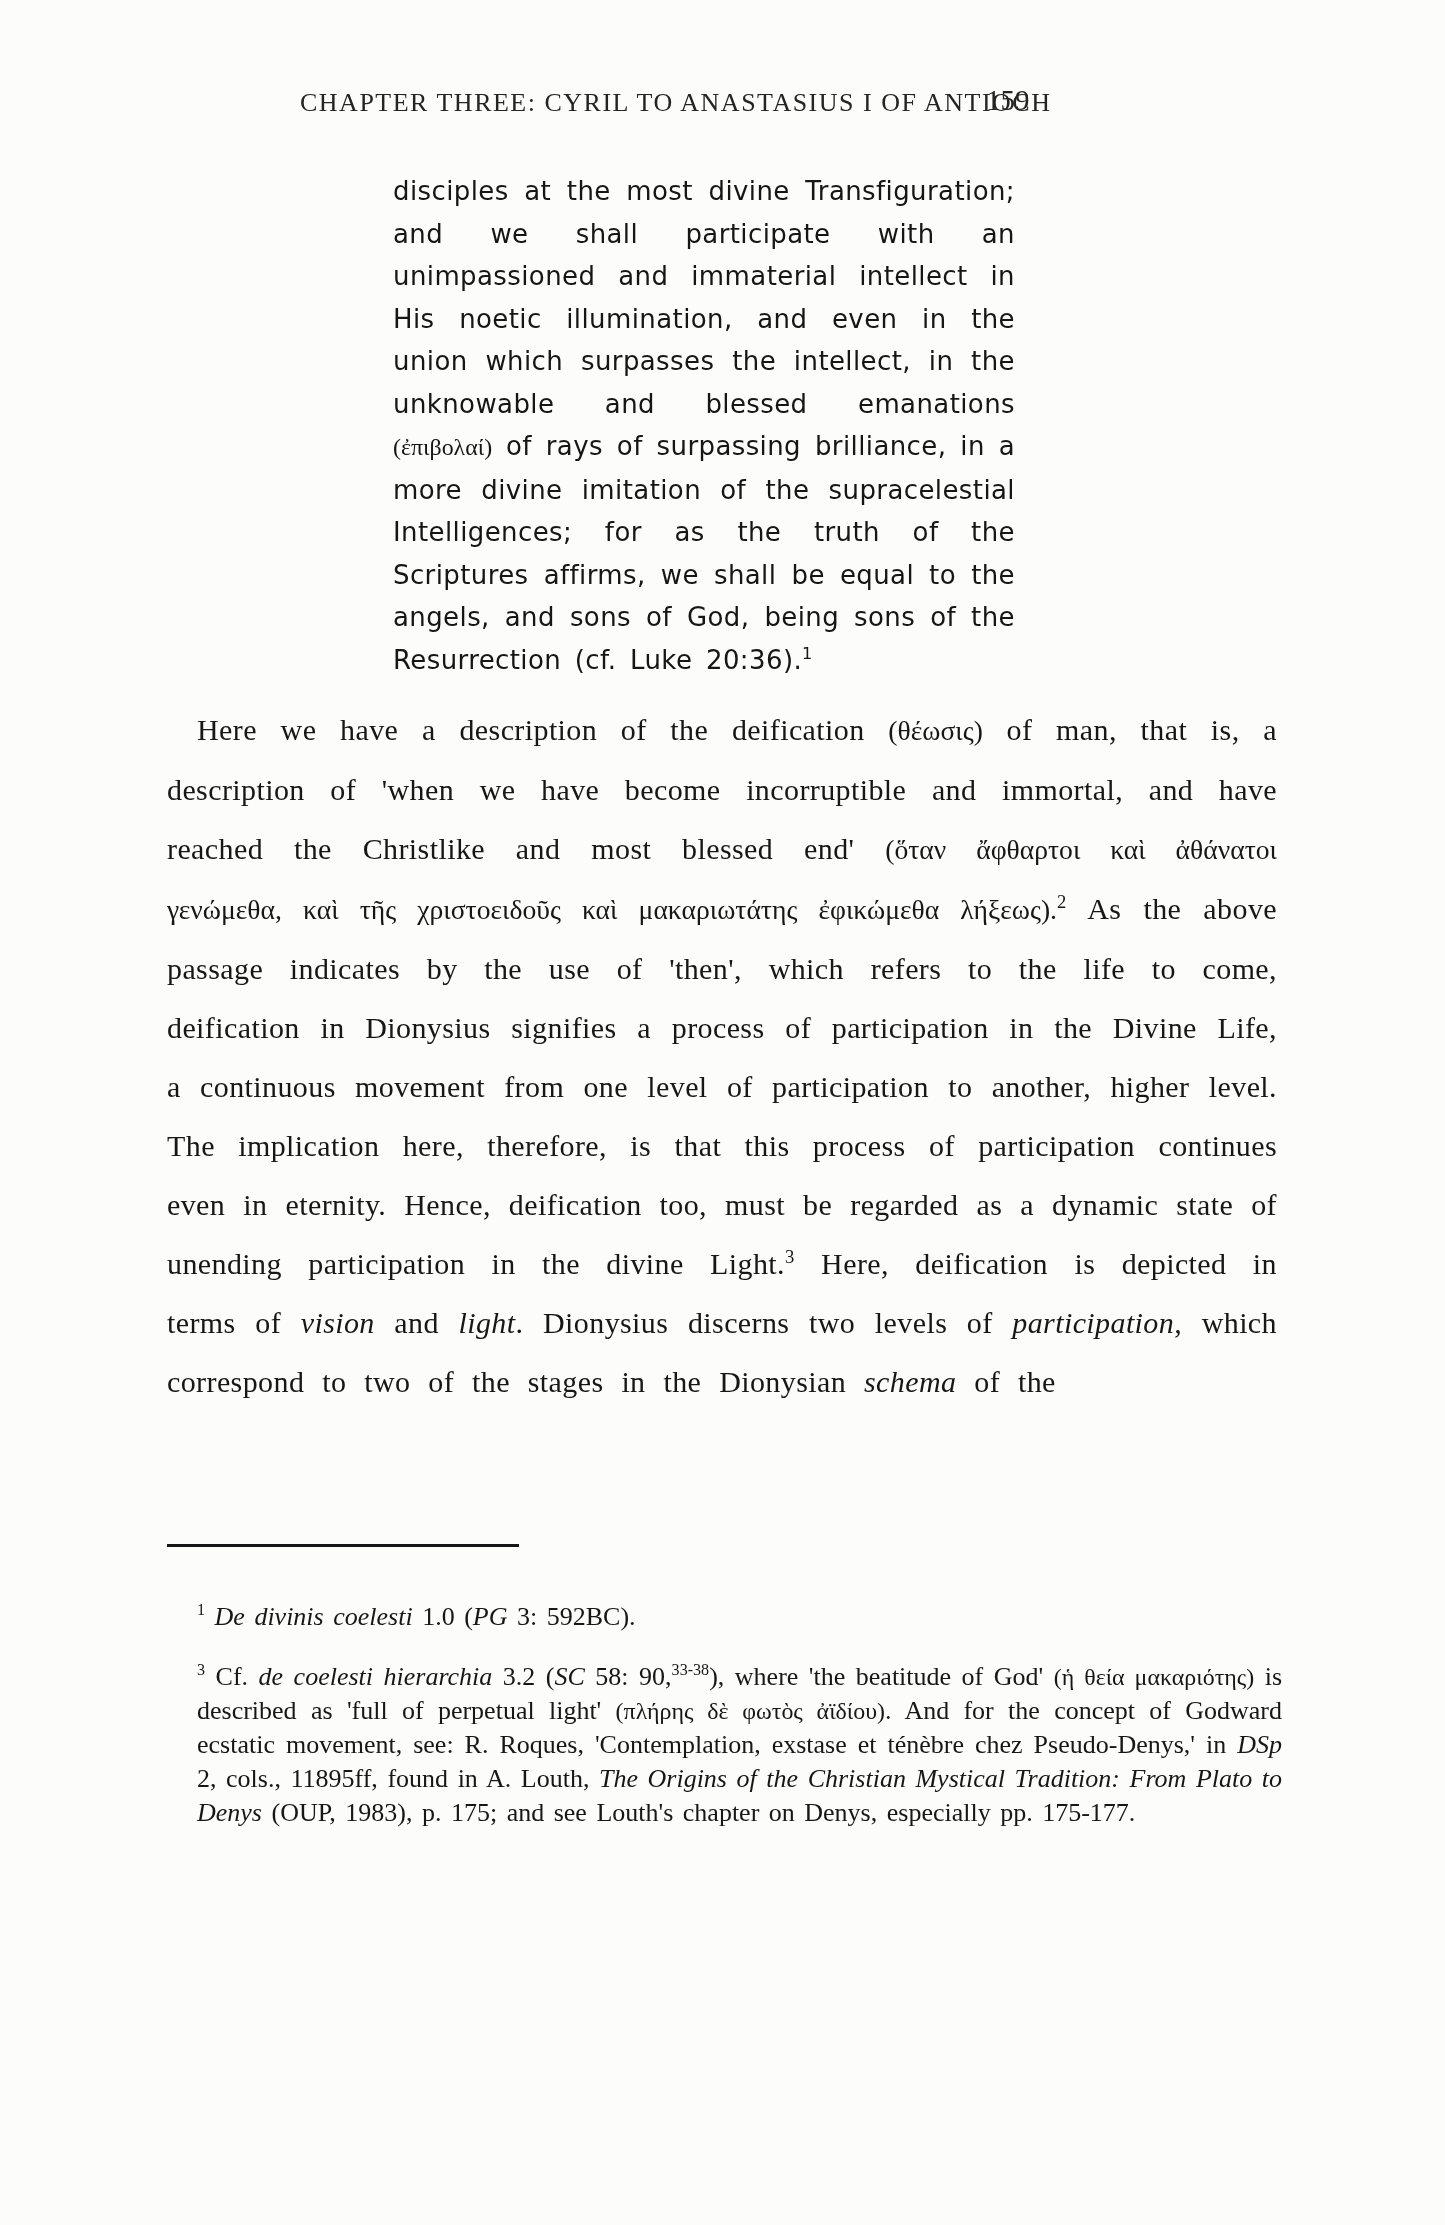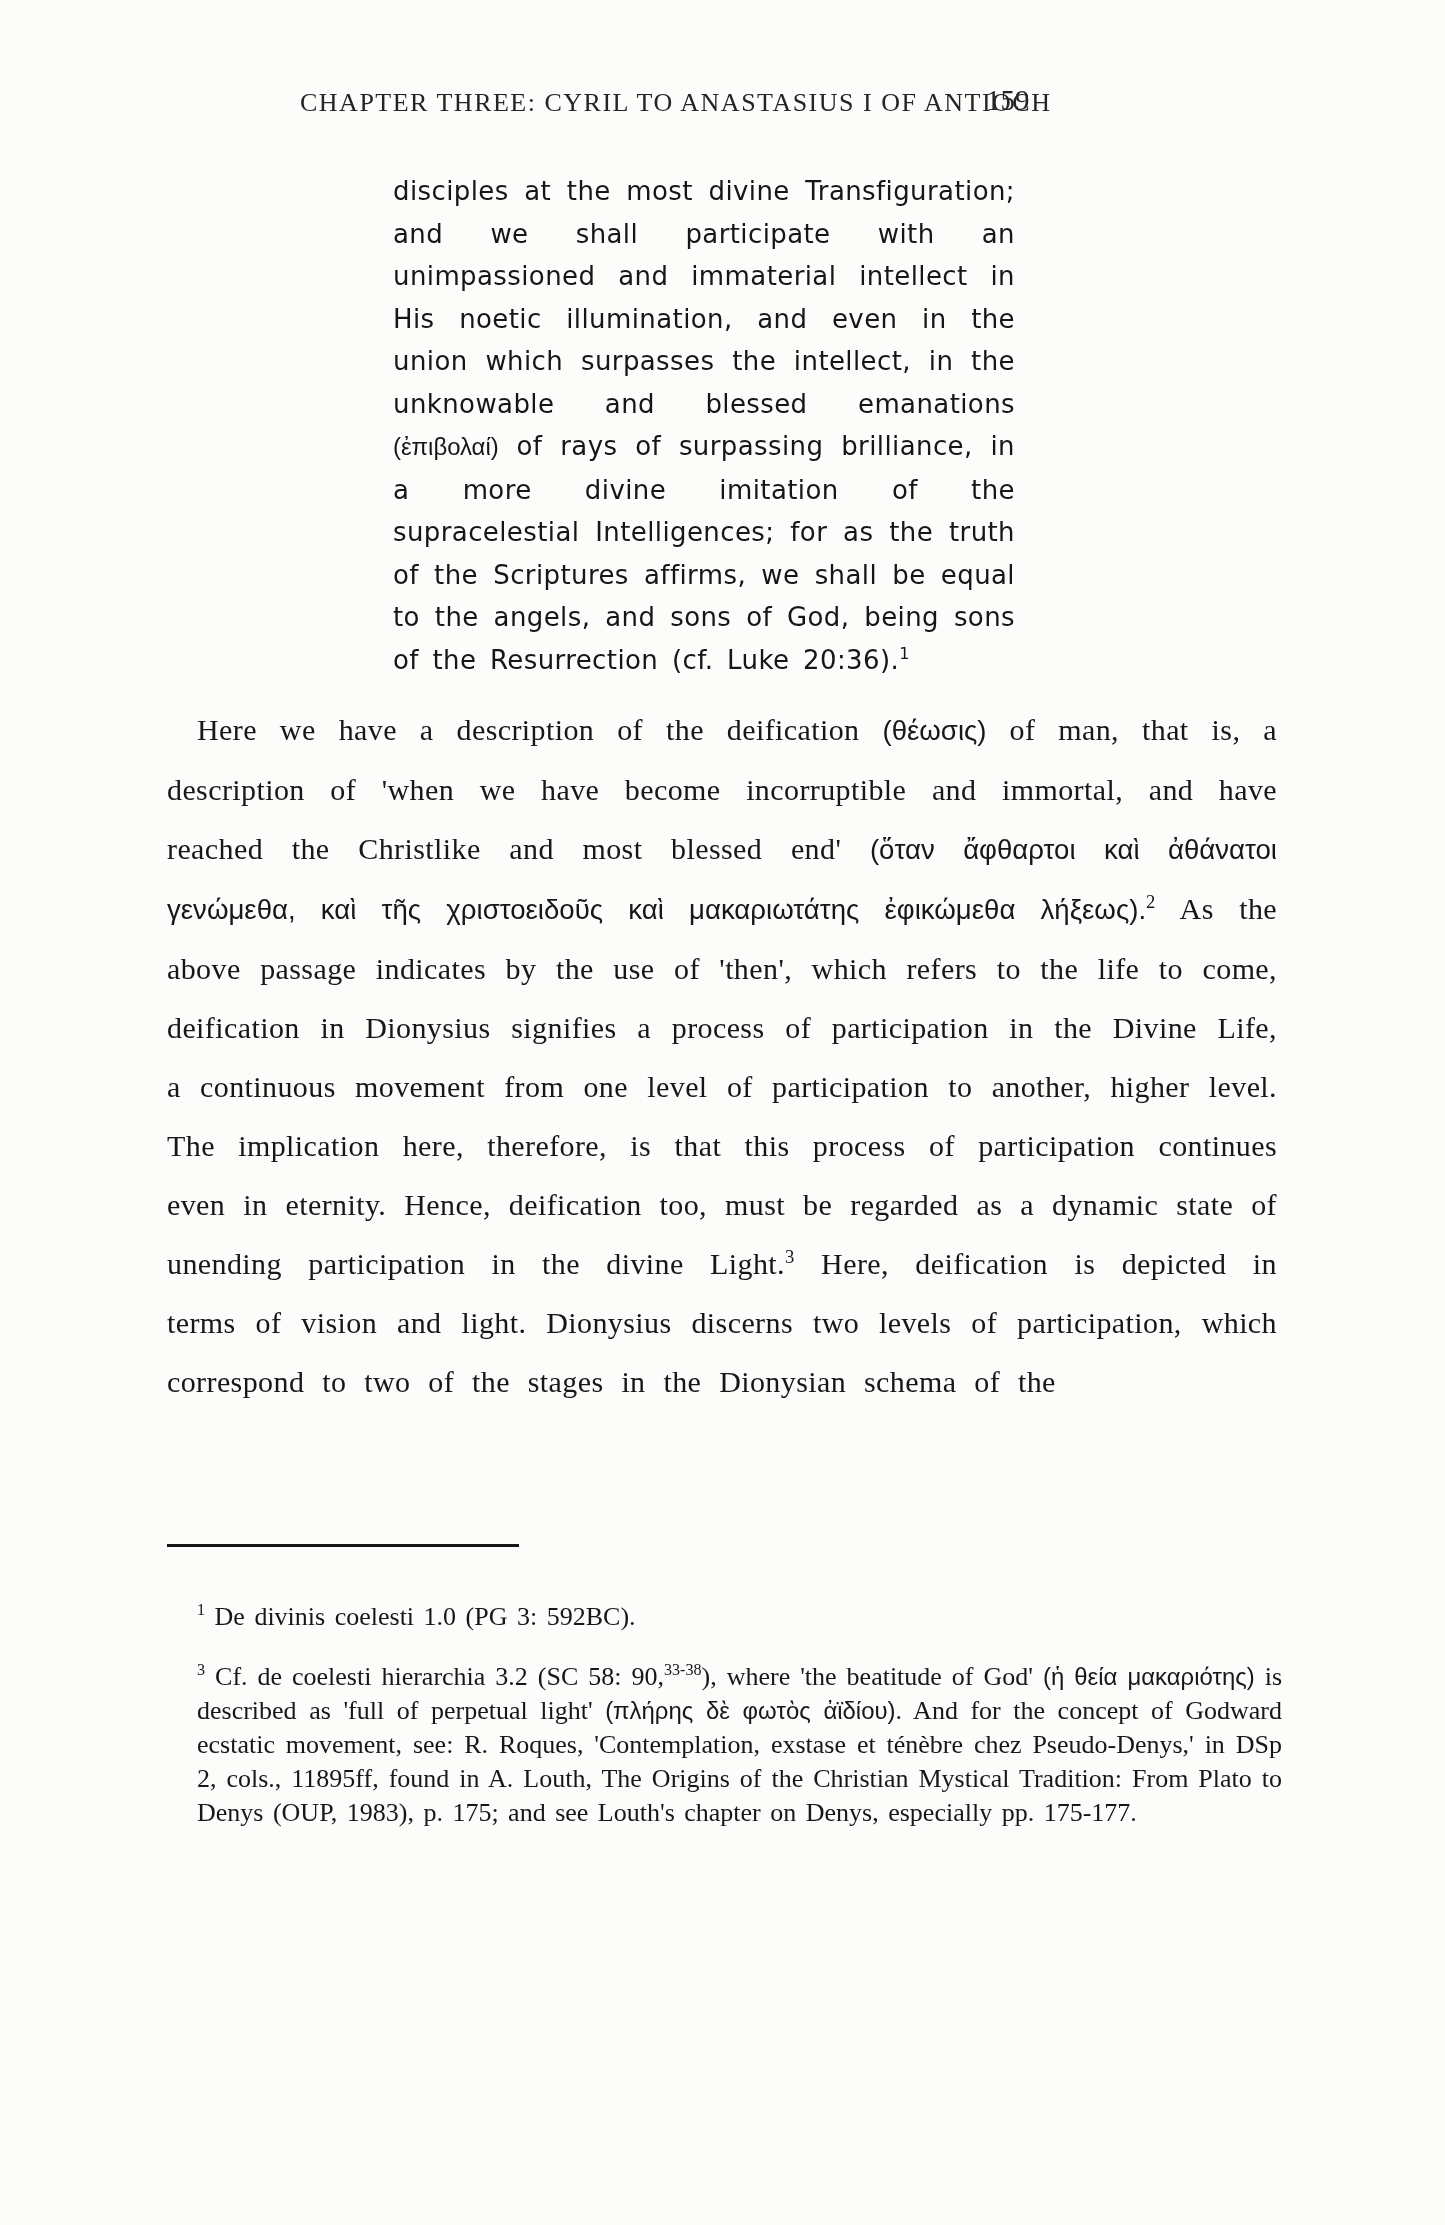--- a/index.html
+++ b/index.html
@@ -74,23 +74,23 @@
     text-align: justify;
     word-spacing: 3px;
     margin: 0 0 26px 0;
   }
 
   sup {
     font-size: 0.62em;
     line-height: 0;
     vertical-align: super;
   }
-  .it { }
+  .it { font-style: italic; }
   .greek {
-    font-family: Liberation Sans, sans-serif;
+    font-family: Liberation Serif, serif;
     font-size: 0.92em;
     letter-spacing: 0;
   }
 </style>
 </head>
 <body>
 
 <div class="page">
 
   <div class="chapter-title">CHAPTER THREE: CYRIL TO ANASTASIUS I OF ANTIOCH</div>

